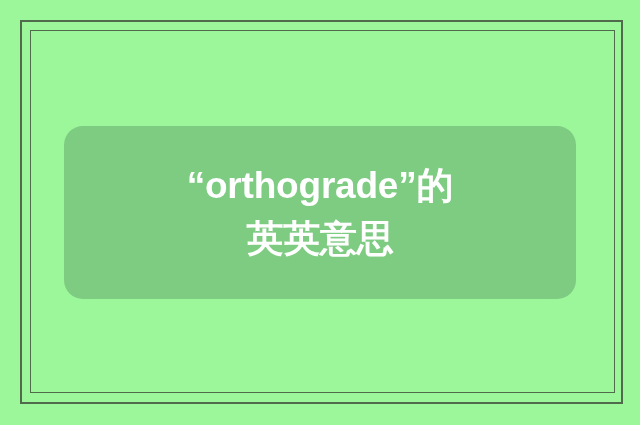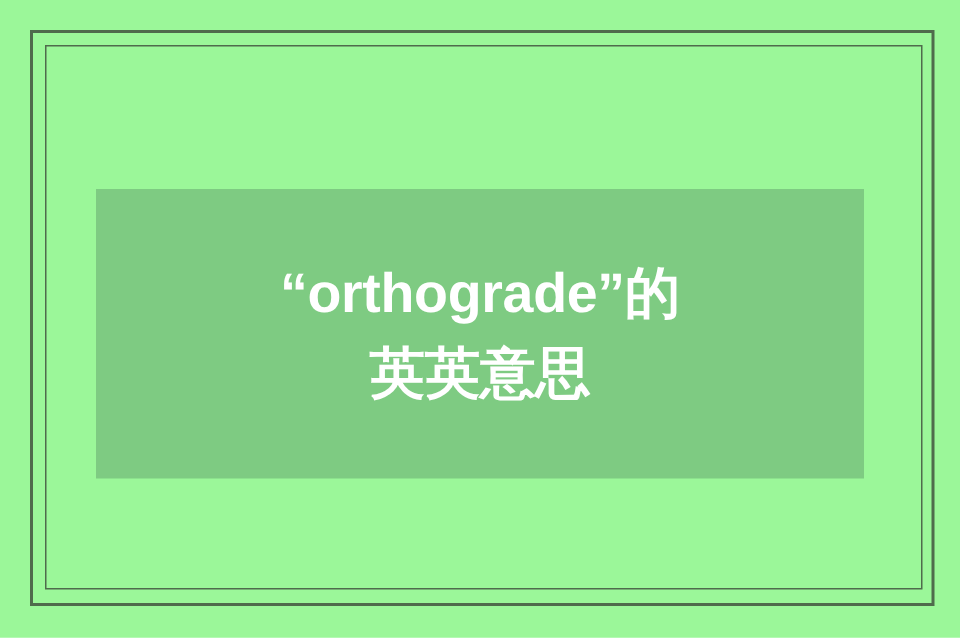--- a/index.html
+++ b/index.html
@@ -47,26 +47,27 @@
     box-sizing: border-box;
     pointer-events: none;
   }
 
   
   #title-panel {
     position: absolute;
     left: 64px;
     top: 126px;
     width: 512px;
-    height: 193px;
+    height: 173px;
     background: #7ecb82;
     box-sizing: border-box;
     display: flex;
     align-items: center;
     justify-content: center;
+    border-radius: 19px;
   }
 
   #title-text {
     display: block;
     width: 300px;
     margin: 0;
     padding: 0;
     color: #ffffff;
     font-family: "Liberation Sans", "DejaVu Sans", sans-serif;
     font-size: 37px;

